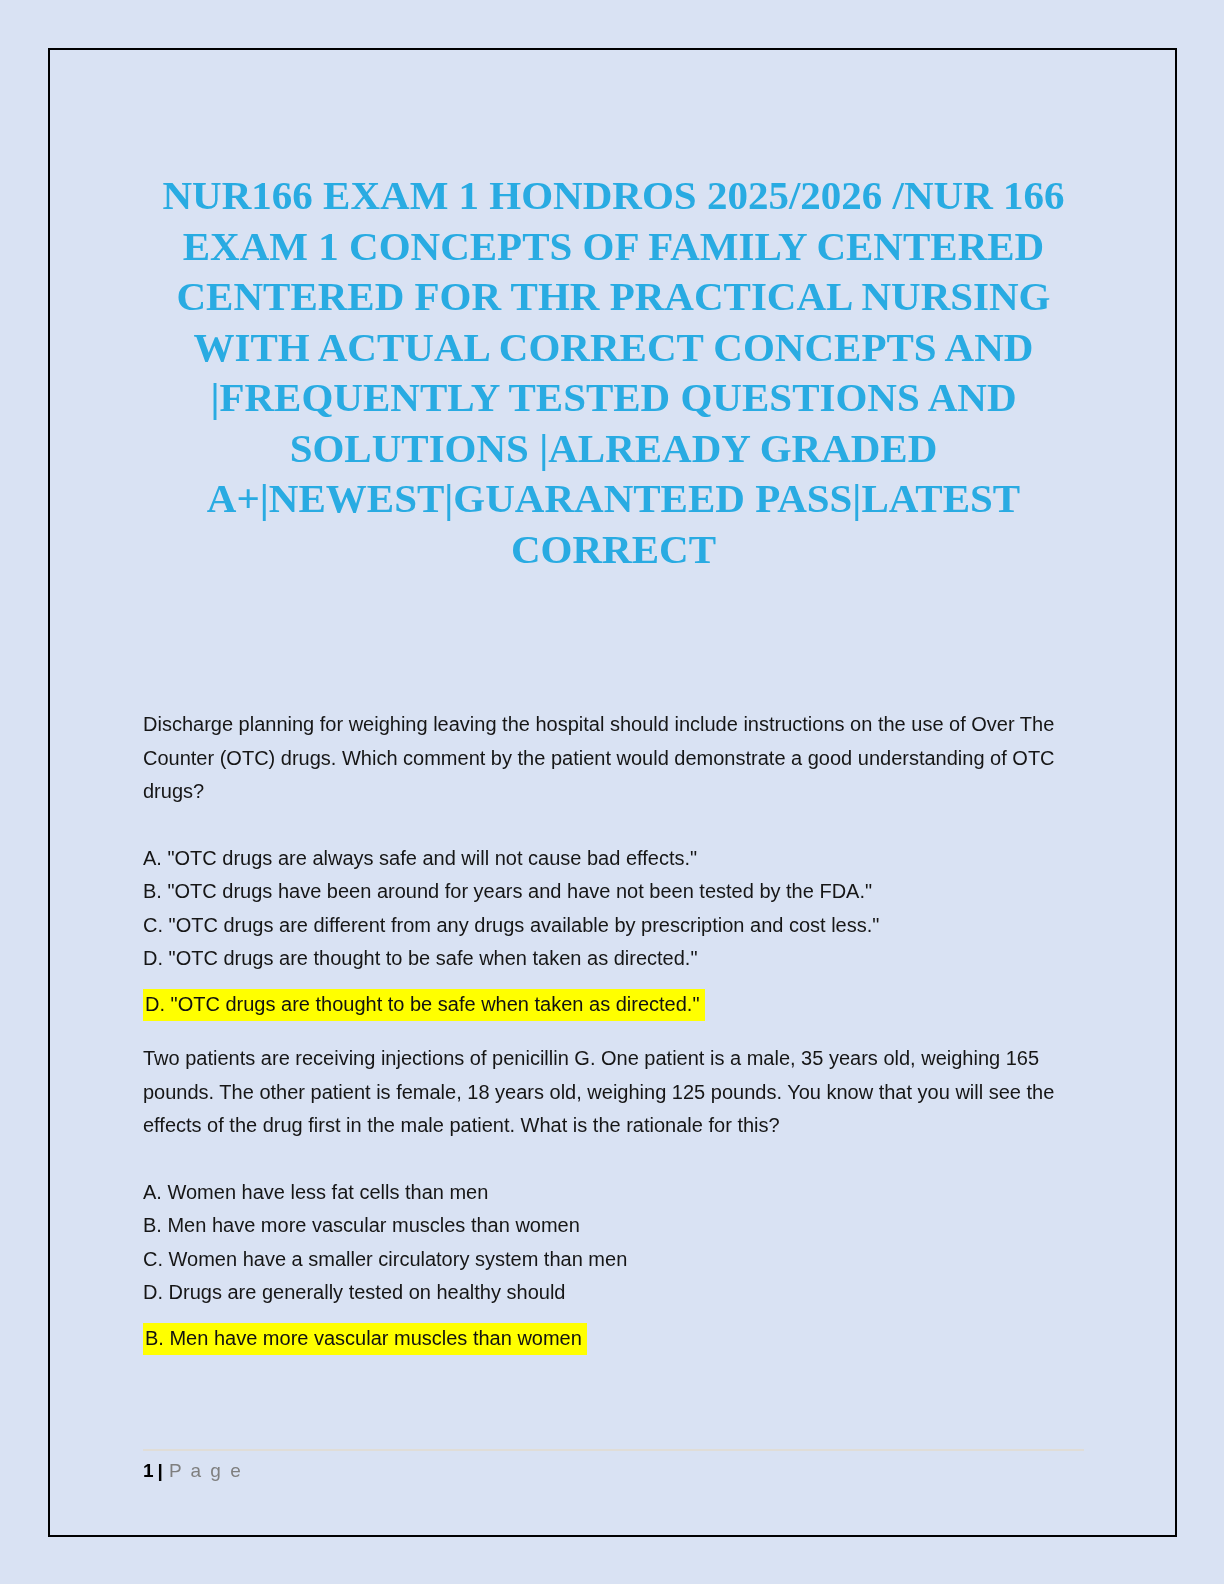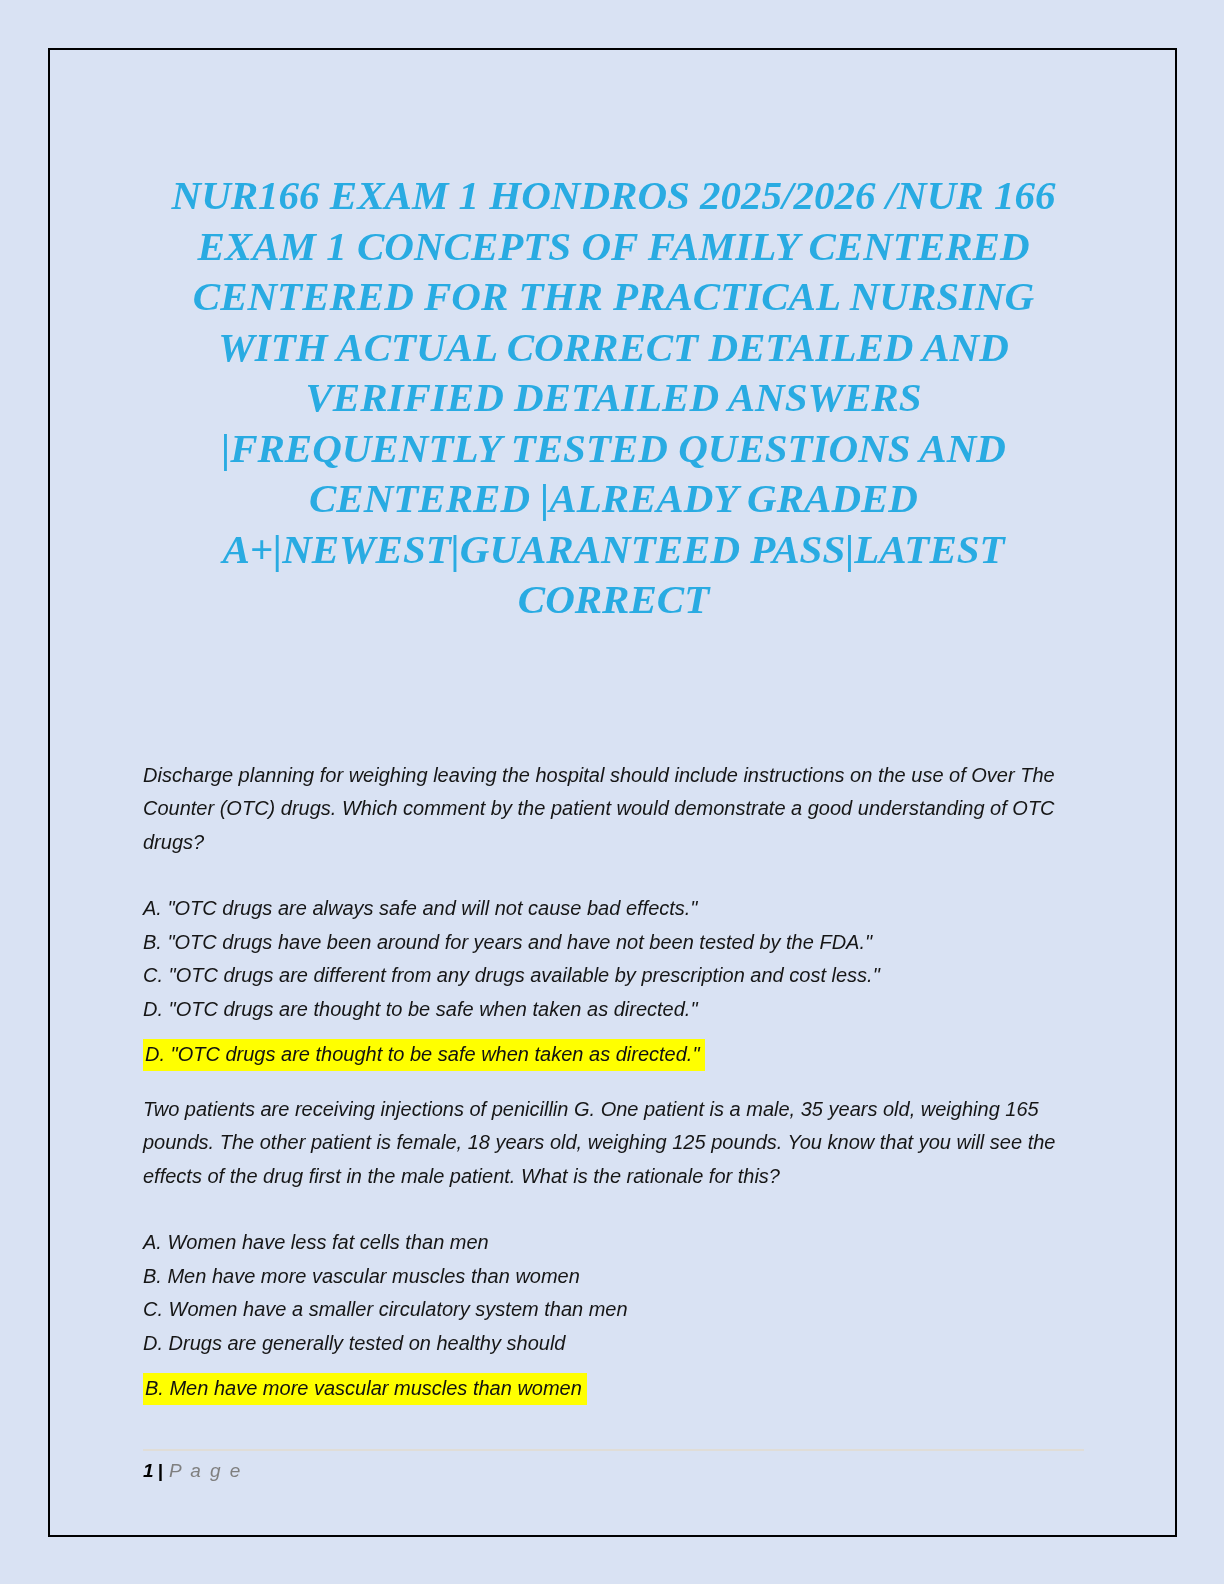--- a/index.html
+++ b/index.html
@@ -1,15 +1,15 @@
 <!DOCTYPE html>
 <html><head>
 <meta charset="utf-8">
 <style>
-  * { box-sizing: border-box; font-style: italic; }
+  * { box-sizing: border-box; }
   html, body { margin: 0; padding: 0; background: #d9e2f3; }
 
   .page {
     position: relative;
     width: 1224px;
     height: 1584px;
     background: #d9e2f3;
     font-family: "Liberation Sans", sans-serif;
     color: #161616;
     overflow: hidden;
@@ -74,24 +74,23 @@
 <body>
 
 <div class="page">
   <div class="frame">
     <div class="content">
 
       <h1 class="title">
         <span class="tline">NUR166 EXAM 1 HONDROS 2025/2026 /NUR 166</span>
         <span class="tline">EXAM 1 CONCEPTS OF FAMILY CENTERED</span>
         <span class="tline">CENTERED FOR THR PRACTICAL NURSING</span>
-        <span class="tline">WITH ACTUAL CORRECT DETAILED AND</span>
-        <span class="tline">VERIFIED DETAILED ANSWERS</span>
+        <span class="tline">WITH ACTUAL CORRECT CONCEPTS AND</span>
         <span class="tline">|FREQUENTLY TESTED QUESTIONS AND</span>
-        <span class="tline">CENTERED |ALREADY GRADED</span>
+        <span class="tline">SOLUTIONS |ALREADY GRADED</span>
         <span class="tline">A+|NEWEST|GUARANTEED PASS|LATEST</span>
         <span class="tline">CORRECT</span>
       </h1>
 
       <section class="question first">
         <p class="prompt">Discharge planning for weighing leaving the hospital should include instructions on the use of Over The Counter (OTC) drugs. Which comment by the patient would demonstrate a good understanding of OTC drugs?</p>
         <div class="options">
           <div class="option">A. "OTC drugs are always safe and will not cause bad effects."</div>
           <div class="option">B. "OTC drugs have been around for years and have not been tested by the FDA."</div>
           <div class="option">C. "OTC drugs are different from any drugs available by prescription and cost less."</div>

